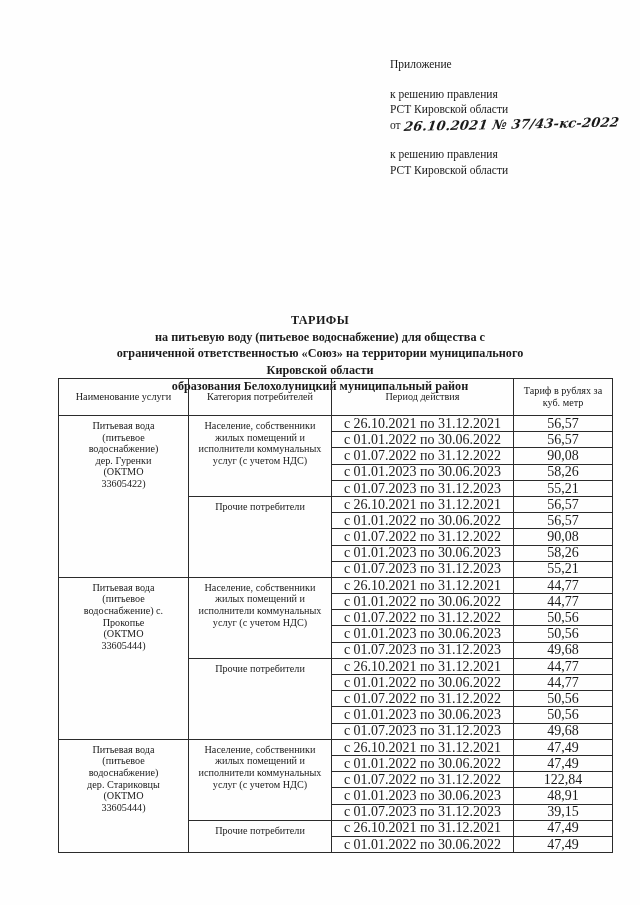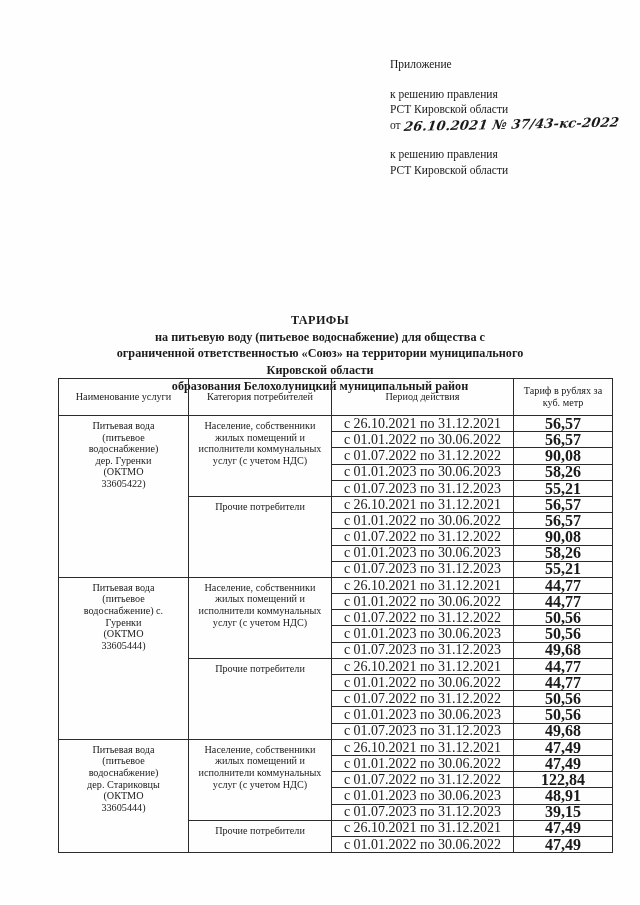--- a/index.html
+++ b/index.html
@@ -93,24 +93,23 @@
   td.cell-name, td.cell-cat {
     vertical-align: top;
     padding-top: 4px;
   }
   td.cell-period {
     font-size: 14px;
     height: 15.2px;
     padding: 0 2px;
   }
   td.cell-tariff {
-    font-size: 16px;
+    font-size: 14px;
     height: 15.2px;
     padding: 0 2px;
-    font-weight: bold;
   }
   .nm-line { display: block; }
 </style>
 </head>
 <body>
 
 <div class="page">
 
   <div class="preamble">
     <div class="blk">
@@ -212,21 +211,21 @@
         </tr>
         <tr>
           <td class="cell-period">с 01.07.2023 по 31.12.2023</td>
           <td class="cell-tariff">55,21</td>
         </tr>
         <tr>
           <td class="cell-name" rowspan="10">
             <span class="nm-line">Питьевая вода</span>
             <span class="nm-line">(питьевое</span>
             <span class="nm-line">водоснабжение) с.</span>
-            <span class="nm-line">Гуренки</span>
+            <span class="nm-line">Прокопье</span>
             <span class="nm-line">(ОКТМО</span>
             <span class="nm-line">33605444)</span>
           </td>
           <td class="cell-cat" rowspan="5">
             <span class="nm-line">Население, собственники</span>
             <span class="nm-line">жилых помещений и</span>
             <span class="nm-line">исполнители коммунальных</span>
             <span class="nm-line">услуг (с учетом НДС)</span>
           </td>
           <td class="cell-period">с 26.10.2021 по 31.12.2021</td>

